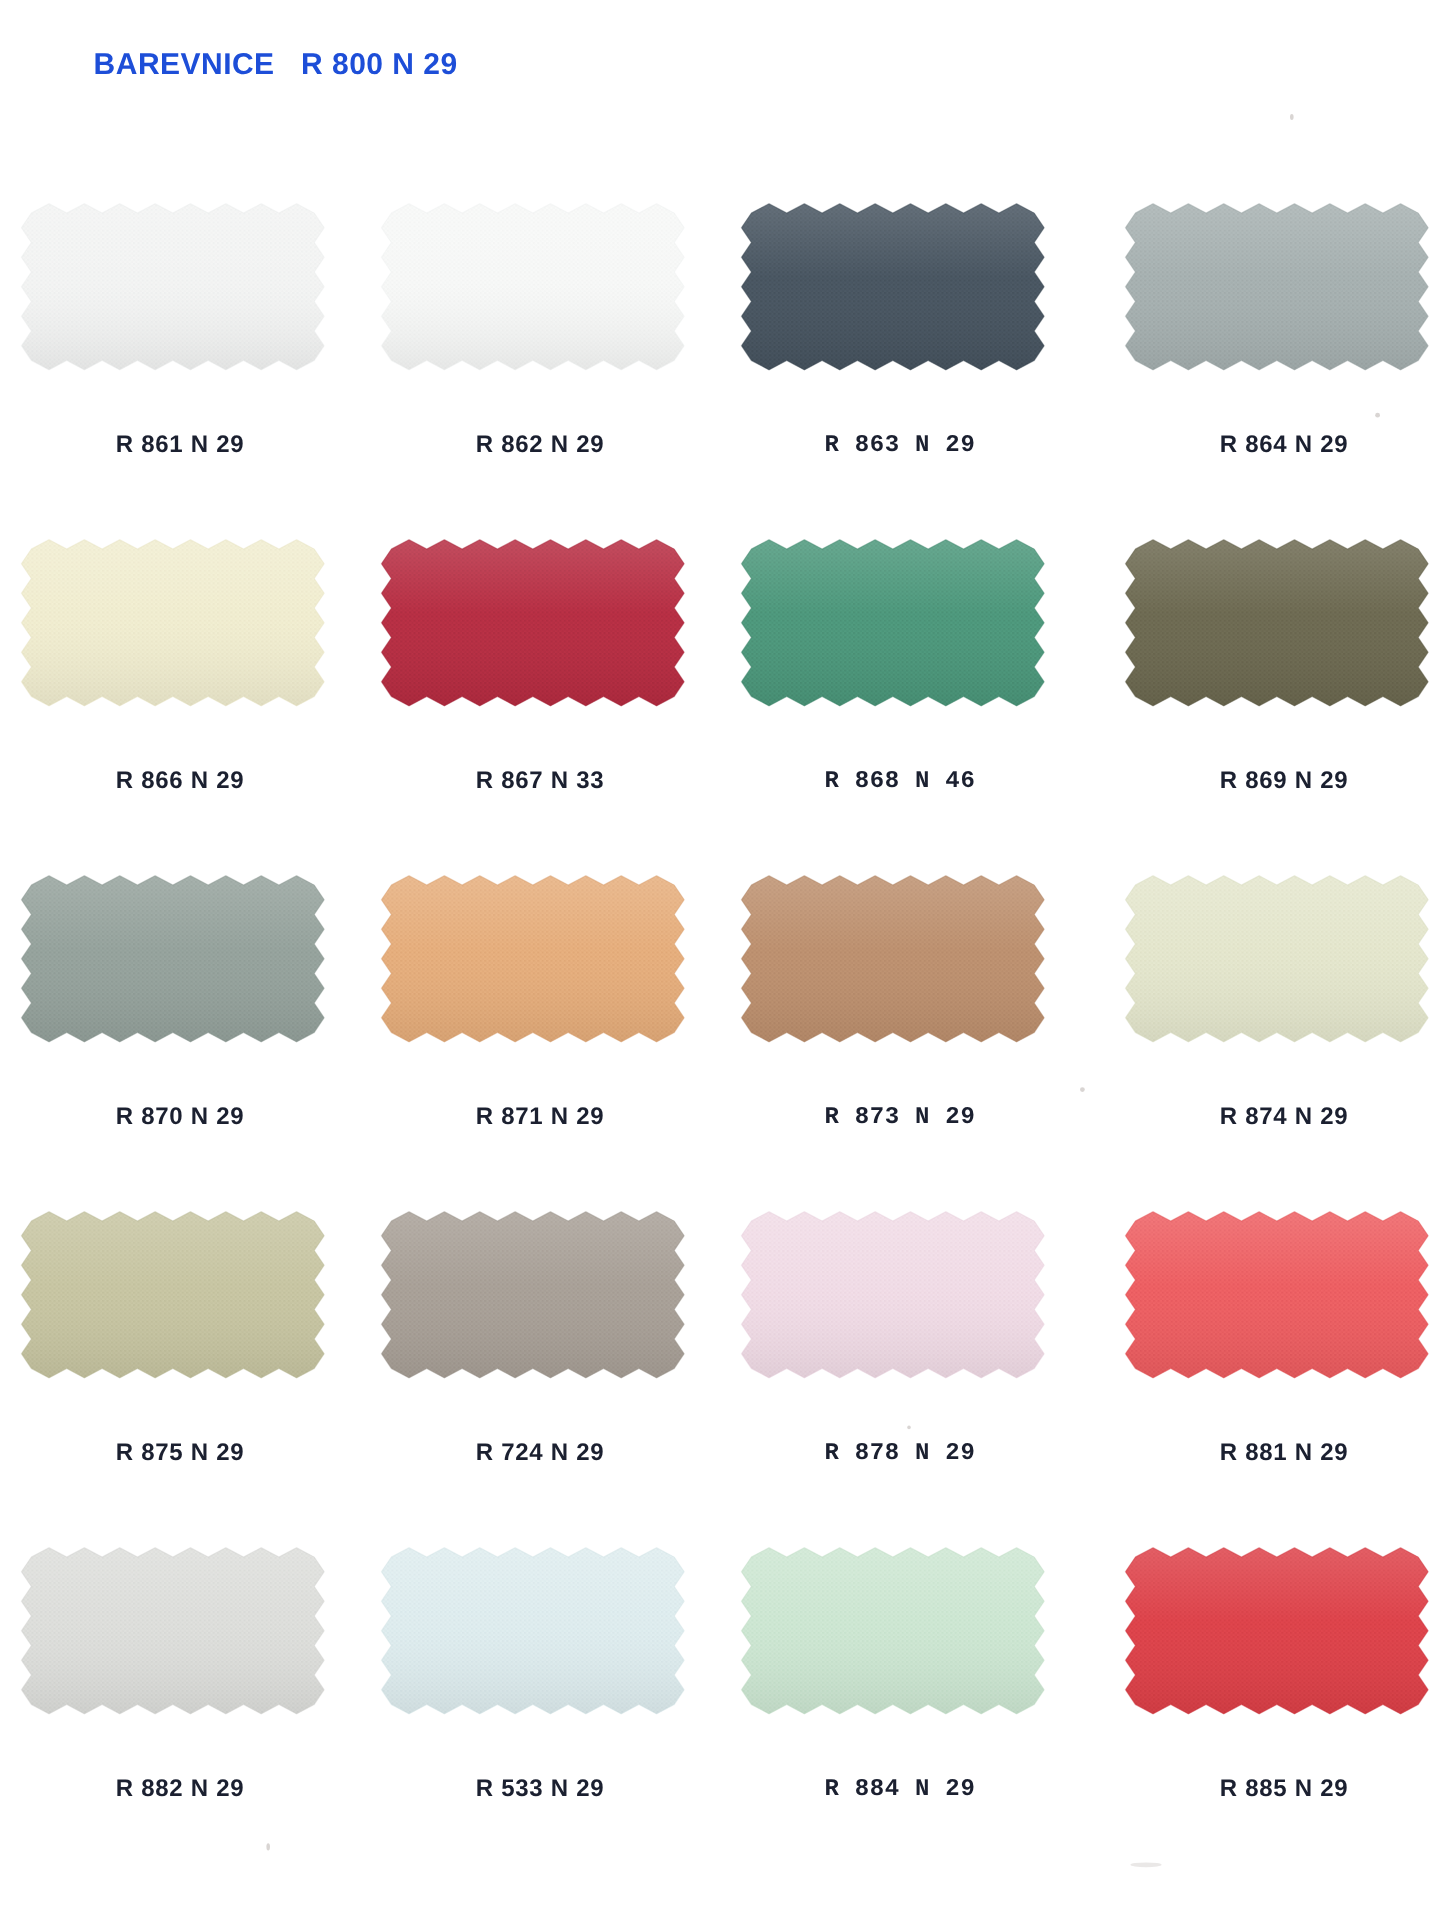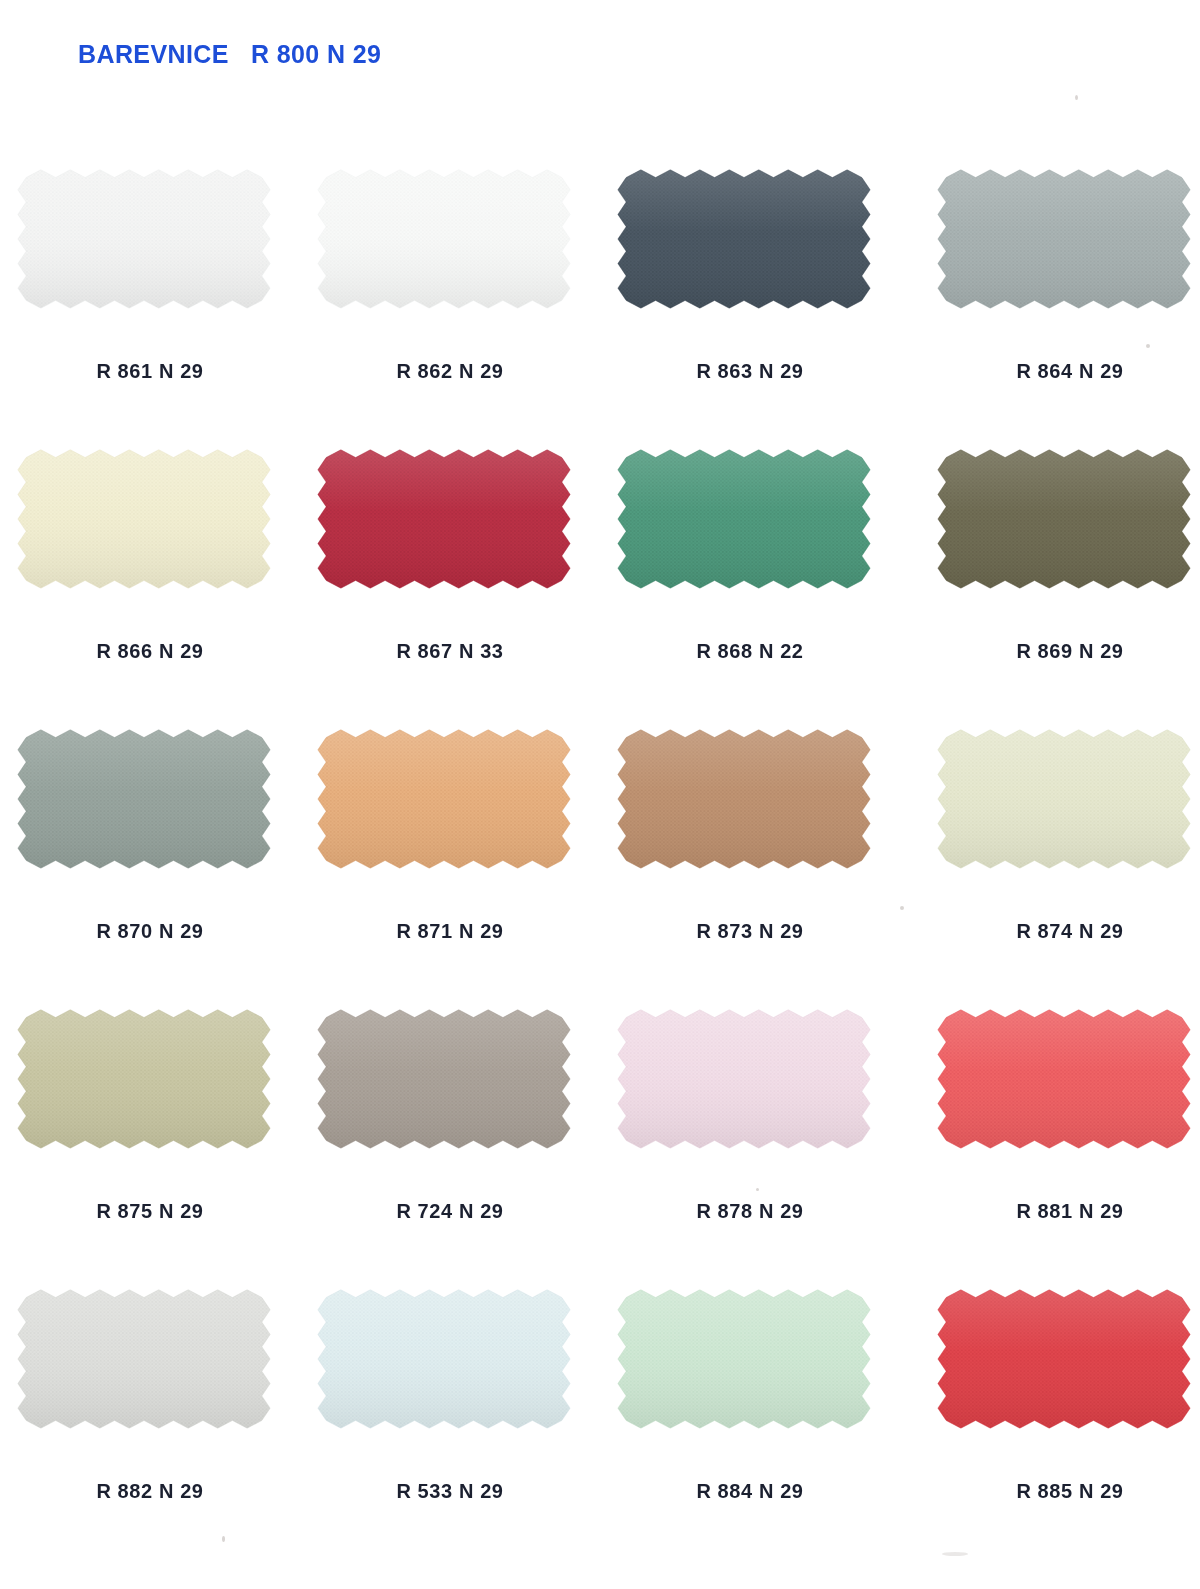--- a/index.html
+++ b/index.html
@@ -43,21 +43,21 @@
     width: 1200px;
   }
   .swatch-cell {
     position: absolute;
     top: 0;
     width: 300px;
     height: 280px;
   }
   .swatch-cell.col0 { left: 0px; }
   .swatch-cell.col1 { left: 300px; }
-  .swatch-cell.col2 { left: 600px; }
+  .swatch-cell.col2 { left: 600px; font-family: Liberation Mono, monospace; }
   .swatch-cell.col3 { left: 920px; }
 
   
   .swatch-chip {
     position: absolute;
     left: 16px;
     top: 18px;
     width: 256px;
     height: 142px;
     overflow: visible;
@@ -287,21 +287,21 @@
                 <stop offset="100%" stop-color="#000000" stop-opacity="0.07"></stop>
               </linearGradient>
             </defs>
             <g clip-path="url(#clipsw6)">
               <rect x="-11" y="-11" width="278" height="164" fill="url(#weavesw6)" class="weave"></rect>
               <rect x="-11" y="-11" width="278" height="164" fill="url(#shadesw6)"></rect>
             </g>
             <path d="M 0.0 0.0 L 16.0 -9.0 L 32.0 0.0 L 48.0 -9.0 L 64.0 0.0 L 80.0 -9.0 L 96.0 0.0 L 112.0 -9.0 L 128.0 0.0 L 144.0 -9.0 L 160.0 0.0 L 176.0 -9.0 L 192.0 0.0 L 208.0 -9.0 L 224.0 0.0 L 240.0 -9.0 L 256.0 0.0 L 256.0 0.0 L 265.0 14.2 L 256.0 28.4 L 265.0 42.6 L 256.0 56.8 L 265.0 71.0 L 256.0 85.2 L 265.0 99.4 L 256.0 113.6 L 265.0 127.8 L 256.0 142.0 L 256.0 142.0 L 240.0 151.0 L 224.0 142.0 L 208.0 151.0 L 192.0 142.0 L 176.0 151.0 L 160.0 142.0 L 144.0 151.0 L 128.0 142.0 L 112.0 151.0 L 96.0 142.0 L 80.0 151.0 L 64.0 142.0 L 48.0 151.0 L 32.0 142.0 L 16.0 151.0 L 0.0 142.0 L 0.0 142.0 L -9.0 127.8 L 0.0 113.6 L -9.0 99.4 L 0.0 85.2 L -9.0 71.0 L 0.0 56.8 L -9.0 42.6 L 0.0 28.4 L -9.0 14.2 L 0.0 0.0 Z" fill="none" stroke="#40876c" stroke-opacity="0.45" stroke-width="1"></path>
           </svg>
         </div>
-        <div class="swatch-label">R 868 N 22</div>
+        <div class="swatch-label">R 868 N 46</div>
       </div>
       <div class="swatch-cell col3">
         <div class="swatch-chip">
           <svg viewBox="-11 -11 278 164" preserveAspectRatio="none">
             <defs>
               <clipPath id="clipsw7">
                 <path d="M 0.0 0.0 L 16.0 -9.0 L 32.0 0.0 L 48.0 -9.0 L 64.0 0.0 L 80.0 -9.0 L 96.0 0.0 L 112.0 -9.0 L 128.0 0.0 L 144.0 -9.0 L 160.0 0.0 L 176.0 -9.0 L 192.0 0.0 L 208.0 -9.0 L 224.0 0.0 L 240.0 -9.0 L 256.0 0.0 L 256.0 0.0 L 265.0 14.2 L 256.0 28.4 L 265.0 42.6 L 256.0 56.8 L 265.0 71.0 L 256.0 85.2 L 265.0 99.4 L 256.0 113.6 L 265.0 127.8 L 256.0 142.0 L 256.0 142.0 L 240.0 151.0 L 224.0 142.0 L 208.0 151.0 L 192.0 142.0 L 176.0 151.0 L 160.0 142.0 L 144.0 151.0 L 128.0 142.0 L 112.0 151.0 L 96.0 142.0 L 80.0 151.0 L 64.0 142.0 L 48.0 151.0 L 32.0 142.0 L 16.0 151.0 L 0.0 142.0 L 0.0 142.0 L -9.0 127.8 L 0.0 113.6 L -9.0 99.4 L 0.0 85.2 L -9.0 71.0 L 0.0 56.8 L -9.0 42.6 L 0.0 28.4 L -9.0 14.2 L 0.0 0.0 Z"></path>
               </clipPath>
               <pattern id="weavesw7" width="4" height="4" patternUnits="userSpaceOnUse">
                 <rect width="4" height="4" fill="#6e6b52"></rect>

